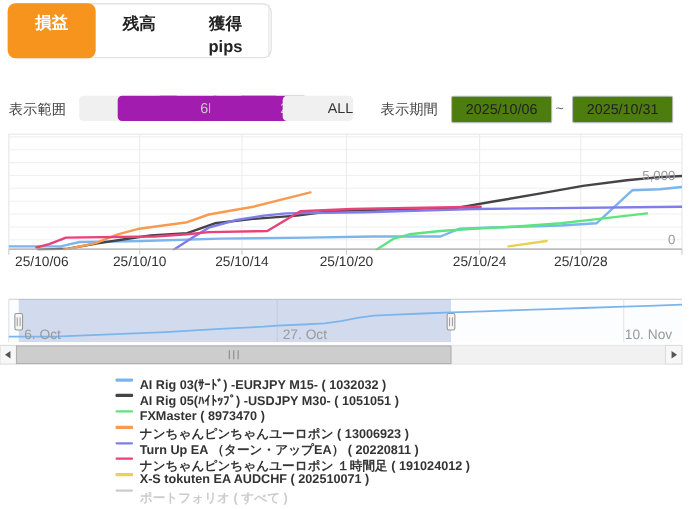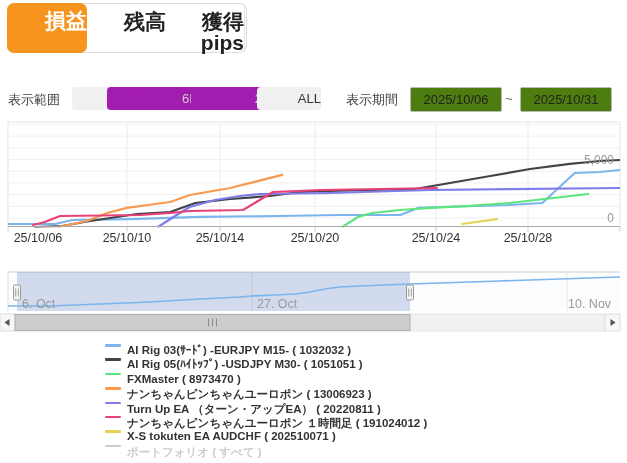--- a/index.html
+++ b/index.html
@@ -2,21 +2,21 @@
 <html><head>
 <meta charset="utf-8">
 <style>
   html,body{margin:0;padding:0;background:#fff;}
   .screen{position:relative;width:627px;height:463px;background:#fff;overflow:hidden;
           font-family:"Liberation Sans","DejaVu Sans",sans-serif;color:#333;}
 
   
   .tabs{position:absolute;left:7px;top:3px;width:240px;height:50px;background:#fff;
         border:1px solid #ddd;border-radius:8px;display:flex;box-sizing:border-box;}
-  .tab{width:79px;text-align:right;font-size:21px;font-weight:bold;padding-top:7px;
+  .tab{width:79px;text-align:center;font-size:15px;font-weight:bold;padding-top:7px;
        box-sizing:border-box;line-height:21px;color:#222;cursor:pointer;}
   .tab.sep{border-right:1px solid #e3e3e3;}
   .tab.active{background:#f7941e;color:#fff;border-radius:7px;margin:-1px 0 -1px -1px;
               height:50px;width:80px;}
 
   
   .row-label{position:absolute;font-size:13px;color:#444;}
   .rbtn{position:absolute;top:87px;height:23px;line-height:23px;text-align:right;
         font-size:13px;border-radius:4px;background:#f0f0f0;color:#333;cursor:pointer;padding-left:28px;}
   .rbtn.disabled{background:#a21caf;color:#ccc;cursor:default;}

